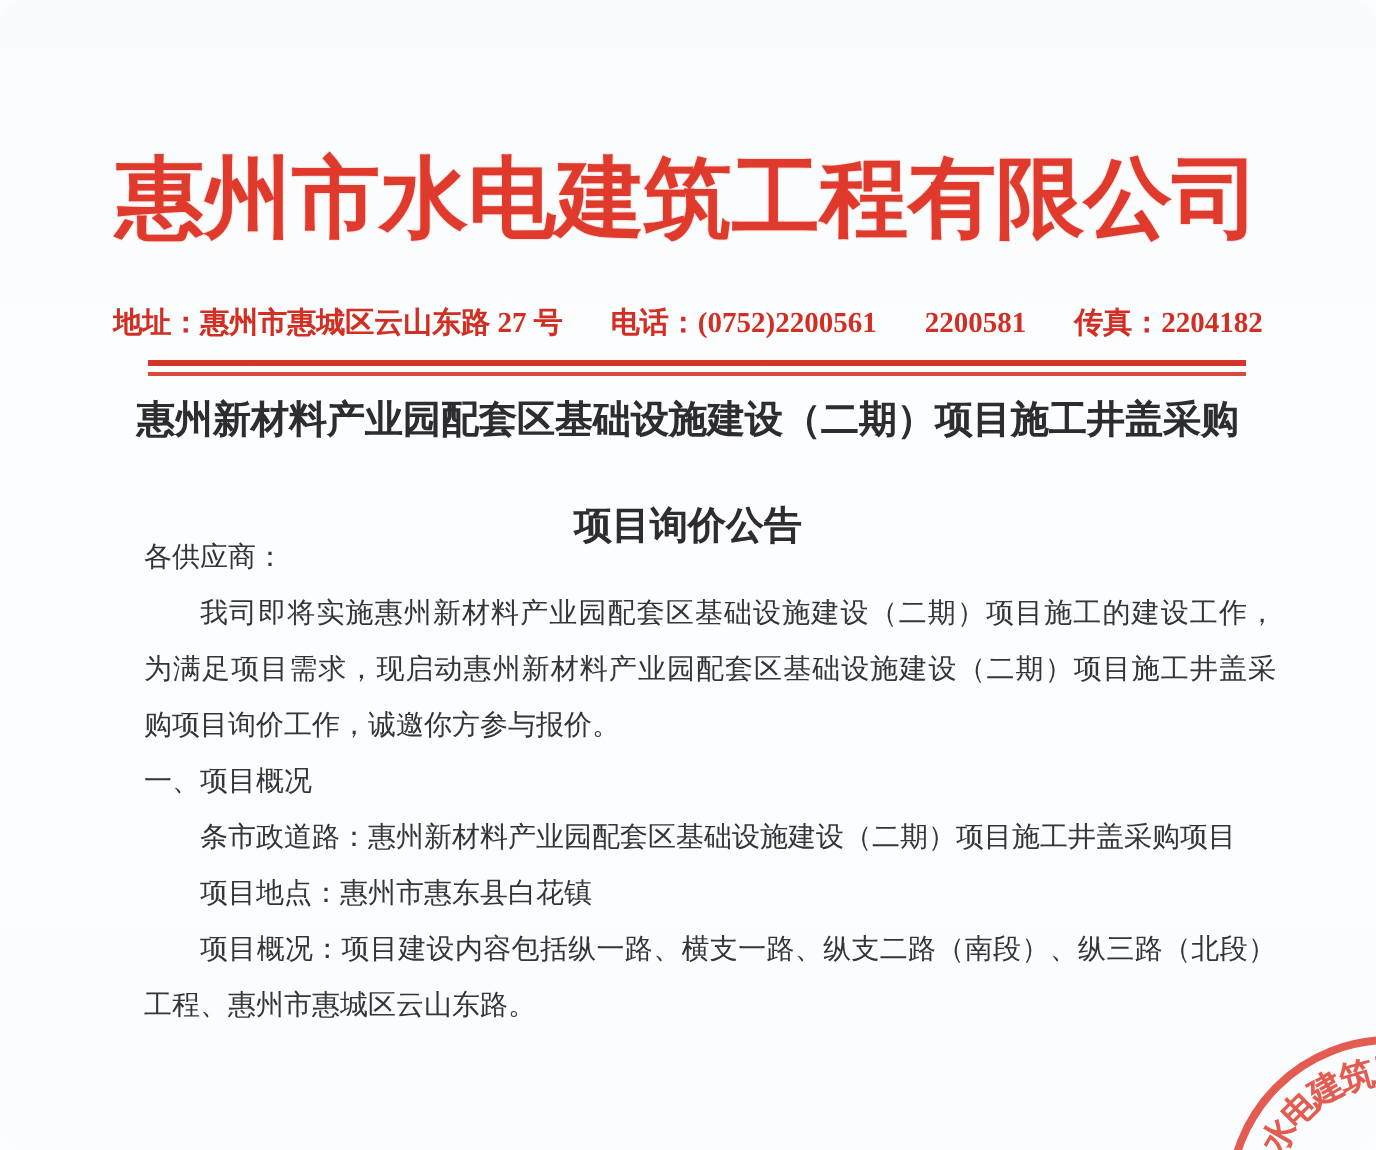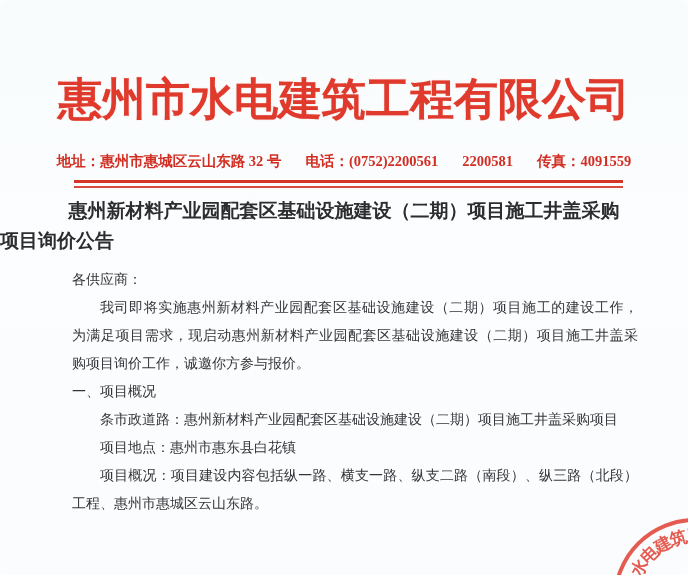--- a/index.html
+++ b/index.html
@@ -32,22 +32,22 @@
   .rules { position: absolute; top: 180px; left: 74px; width: 549px; }
   .rule-thick { height: 3px; background: #d33528; }
   .rule-thin  { height: 1.5px; background: #d94b3c; margin-top: 3px; }
   
   .doc-title-1 {
     position: absolute; top: 198px; left: 0; width: 100%; margin: 0;
     text-align: center; font-size: 19px; line-height: 26px;
     font-weight: bold; color: #2d2d2f;
   }
   .doc-title-2 {
-    position: absolute; top: 228px; left: 0; width: 100%; margin: 0;
-    text-align: left; font-size: 19px; line-height: 26px;
+    position: absolute; top: 251px; left: 0; width: 100%; margin: 0;
+    text-align: center; font-size: 19px; line-height: 26px;
     font-weight: bold; color: #2d2d2f;
   }
   
   .body-text {
     position: absolute; top: 266px; left: 72px; width: 566px;
     font-size: 14px; color: #34353a;
   }
   .line {
     height: 28px; line-height: 28px;
     white-space: nowrap; overflow: visible;
@@ -69,24 +69,24 @@
   }
 </style>
 </head>
 <body>
 
 <div class="page">
 
   <h1 class="company">惠州市水电建筑工程有限公司</h1>
 
   <div class="info-line">
-    <span>地址：惠州市惠城区云山东路 32 号</span>
+    <span>地址：惠州市惠城区云山东路 27 号</span>
     <span>电话：(0752)2200561</span>
     <span>2200581</span>
-    <span>传真：4091559</span>
+    <span>传真：2204182</span>
   </div>
 
   <div class="rules">
     <div class="rule-thick"></div>
     <div class="rule-thin"></div>
   </div>
 
   <h2 class="doc-title-1">惠州新材料产业园配套区基础设施建设（二期）项目施工井盖采购</h2>
   <h2 class="doc-title-2">项目询价公告</h2>
 

